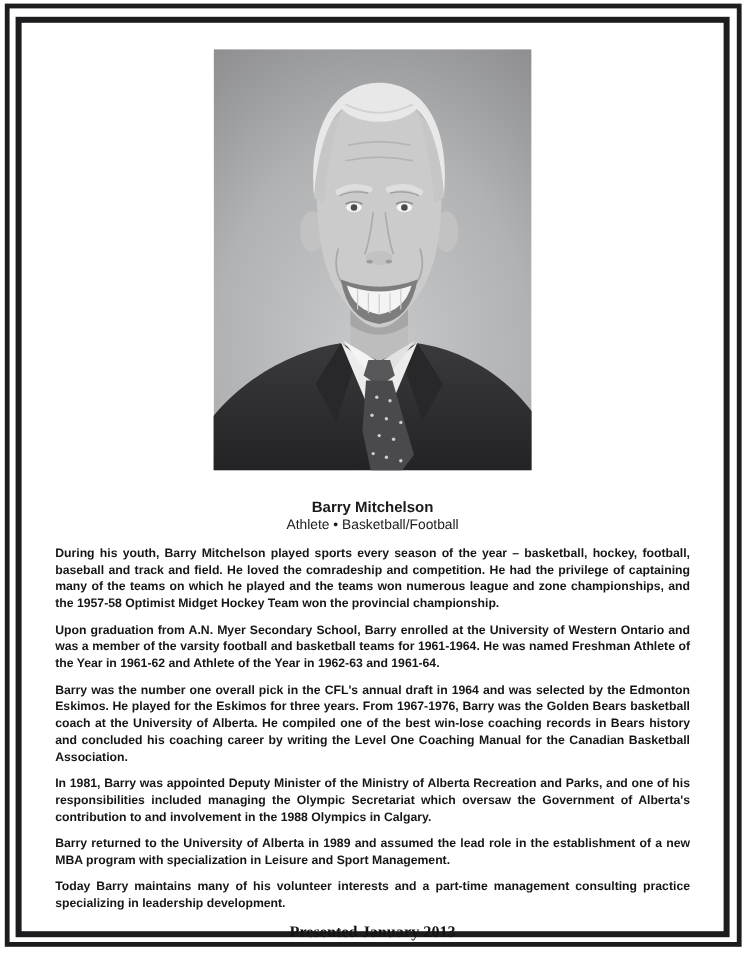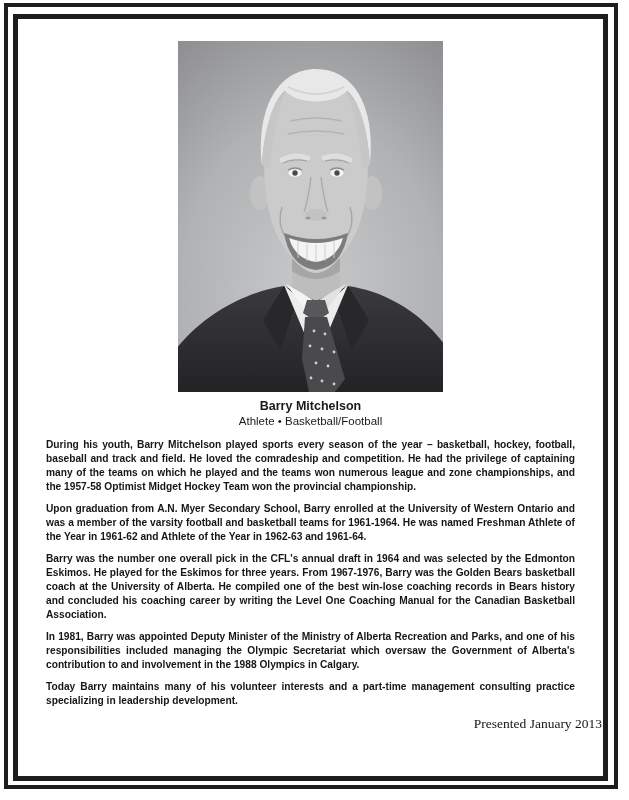--- a/index.html
+++ b/index.html
@@ -4,27 +4,27 @@
 <style>
   html,body { margin:0; padding:0; background:#ffffff; }
   .page {
     position:relative; width:629px; height:800px; background:#ffffff;
     font-family:"Liberation Sans", sans-serif; color:#141414; overflow:hidden;
   }
   .frame-outer { position:absolute; left:4px; top:3px; right:11px; bottom:11px; border:4px solid #1d1d1f; }
   .frame-inner { position:absolute; left:13px; top:14px; right:21px; bottom:19px; border:5px solid #1d1d1f; }
   .content { position:absolute; left:19px; top:21px; right:27px; bottom:25px; }
   .photo { display:block; margin:20px auto 0 auto; }
-  .name-block { text-align:center; margin-top:7px; font-size:11.5px; line-height:14.5px; color:#1a1a1a; }
+  .name-block { text-align:center; margin-top:24px; font-size:11.5px; line-height:14.5px; color:#1a1a1a; }
   .person-name { font-weight:bold; font-size:12.5px; }
   .bio { width:529px; margin:10px auto 0 auto; font-size:10.2px; line-height:14px; text-align:justify; color:#161616;font-weight:bold; }
   .bio p { margin:0 0 8px 0; }
   .presented {
-    text-align:right; margin-top:6px;
-    font-family:"Liberation Serif", serif; font-weight:normal; font-size:13.5px; color:#141414;
+    text-align:center; margin-top:6px;
+    font-family:"Liberation Serif", serif; font-weight:bold; font-size:13.5px; color:#141414;
   }
 </style>
 </head>
 <body>
 
 <div class="page">
   <div class="frame-outer"></div>
   <div class="frame-inner"></div>
 
   <div class="content">
@@ -113,19 +113,20 @@
     <div class="name-block">
       <div class="person-name">Barry Mitchelson</div>
       <div>Athlete • Basketball/Football</div>
     </div>
 
     <div class="bio">
       <p>During his youth, Barry Mitchelson played sports every season of the year – basketball, hockey, football, baseball and track and field. He loved the comradeship and competition. He had the privilege of captaining many of the teams on which he played and the teams won numerous league and zone championships, and the 1957-58 Optimist Midget Hockey Team won the provincial championship.</p>
       <p>Upon graduation from A.N. Myer Secondary School, Barry enrolled at the University of Western Ontario and was a member of the varsity football and basketball teams for 1961-1964. He was named Freshman Athlete of the Year in 1961-62 and Athlete of the Year in 1962-63 and 1961-64.</p>
       <p>Barry was the number one overall pick in the CFL's annual draft in 1964 and was selected by the Edmonton Eskimos. He played for the Eskimos for three years. From 1967-1976, Barry was the Golden Bears basketball coach at the University of Alberta. He compiled one of the best win-lose coaching records in Bears history and concluded his coaching career by writing the Level One Coaching Manual for the Canadian Basketball Association.</p>
       <p>In 1981, Barry was appointed Deputy Minister of the Ministry of Alberta Recreation and Parks, and one of his responsibilities included managing the Olympic Secretariat which oversaw the Government of Alberta's contribution to and involvement in the 1988 Olympics in Calgary.</p>
+      <p>Barry returned to the University of Alberta in 1989 and assumed the lead role in the establishment of a new MBA program with specialization in Leisure and Sport Management.</p>
       <p>Today Barry maintains many of his volunteer interests and a part-time management consulting practice specializing in leadership development.</p>
     </div>
 
     <div class="presented">Presented January 2013</div>
 
   </div>
 </div>
 
 </body></html>

